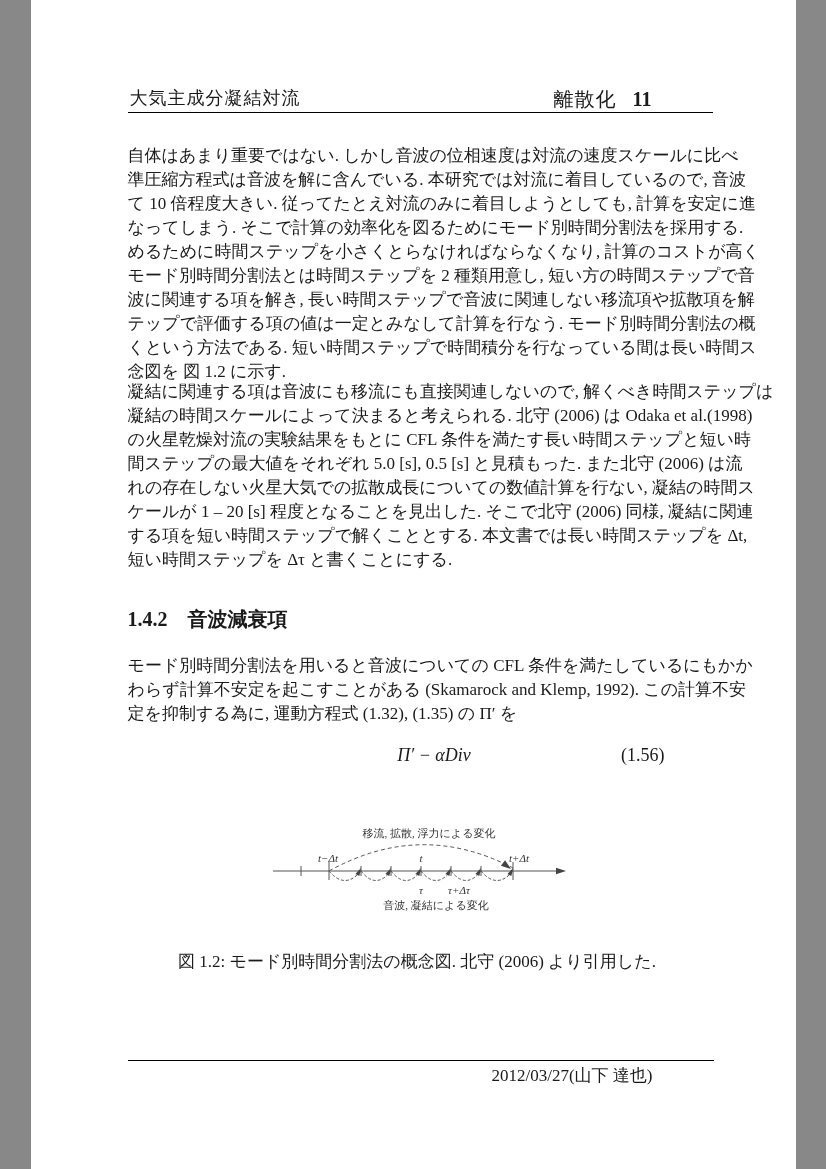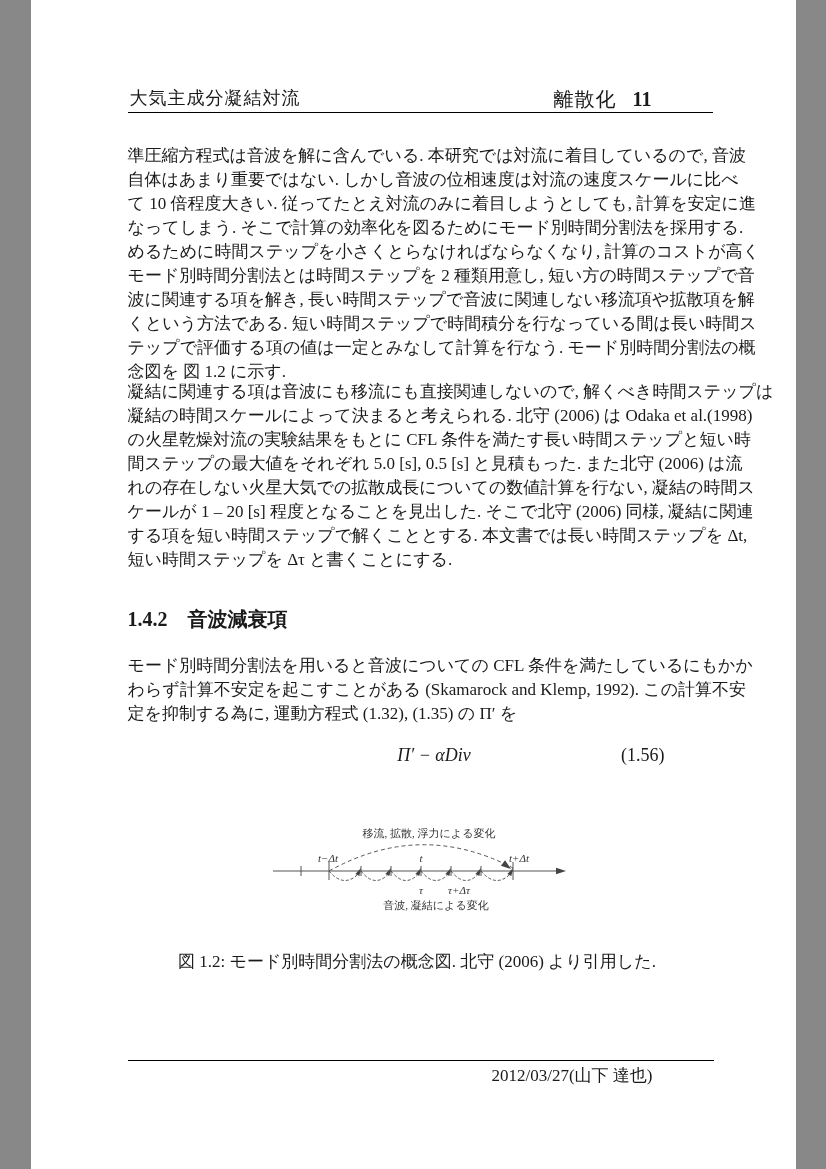--- a/index.html
+++ b/index.html
@@ -43,29 +43,29 @@
 
 <div class="page">
 
   <div class="hdr-left">大気主成分凝結対流</div>
   <div class="hdr-right">
     <span>離散化</span><span class="pageno">11</span>
   </div>
   <div class="rule hdr-rule"></div>
 
   <div class="para" id="para1">
+    <div class="bline">自体はあまり重要ではない. しかし音波の位相速度は対流の速度スケールに比べ</div>
     <div class="bline">準圧縮方程式は音波を解に含んでいる. 本研究では対流に着目しているので, 音波</div>
-    <div class="bline">自体はあまり重要ではない. しかし音波の位相速度は対流の速度スケールに比べ</div>
     <div class="bline">て 10 倍程度大きい. 従ってたとえ対流のみに着目しようとしても, 計算を安定に進</div>
     <div class="bline">なってしまう. そこで計算の効率化を図るためにモード別時間分割法を採用する.</div>
     <div class="bline">めるために時間ステップを小さくとらなければならなくなり, 計算のコストが高く</div>
     <div class="bline">モード別時間分割法とは時間ステップを 2 種類用意し, 短い方の時間ステップで音</div>
     <div class="bline">波に関連する項を解き, 長い時間ステップで音波に関連しない移流項や拡散項を解</div>
+    <div class="bline">テップで評価する項の値は一定とみなして計算を行なう. モード別時間分割法の概</div>
     <div class="bline">くという方法である. 短い時間ステップで時間積分を行なっている間は長い時間ス</div>
-    <div class="bline">テップで評価する項の値は一定とみなして計算を行なう. モード別時間分割法の概</div>
     <div class="bline">念図を 図 1.2 に示す.</div>
   </div>
 
   <div class="para" id="para2">
     <div class="bline">凝結に関連する項は音波にも移流にも直接関連しないので, 解くべき時間ステップは</div>
     <div class="bline">凝結の時間スケールによって決まると考えられる. 北守 (2006) は Odaka et al.(1998)</div>
     <div class="bline">の火星乾燥対流の実験結果をもとに CFL 条件を満たす長い時間ステップと短い時</div>
     <div class="bline">間ステップの最大値をそれぞれ 5.0 [s], 0.5 [s] と見積もった. また北守 (2006) は流</div>
     <div class="bline">れの存在しない火星大気での拡散成長についての数値計算を行ない, 凝結の時間ス</div>
     <div class="bline">ケールが 1 – 20 [s] 程度となることを見出した. そこで北守 (2006) 同様, 凝結に関連</div>

